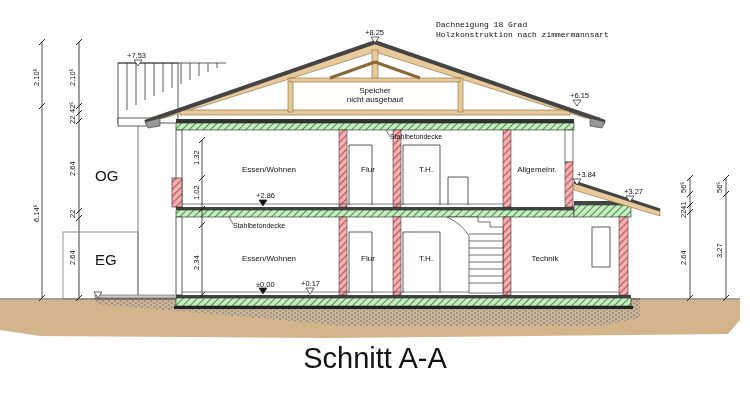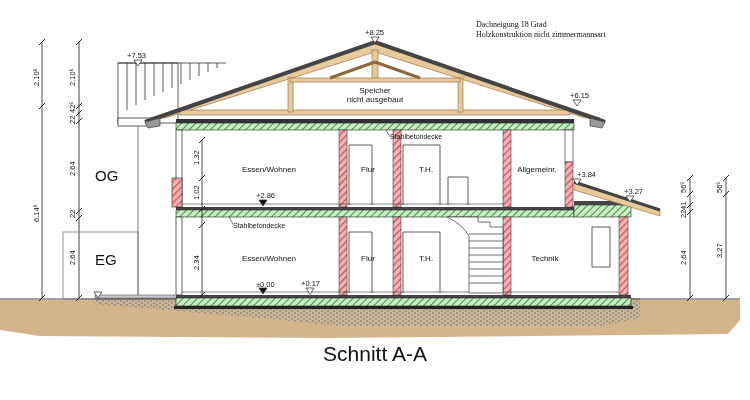--- a/index.html
+++ b/index.html
@@ -1,23 +1,23 @@
 <!DOCTYPE html>
 <html><head>
 <meta charset="utf-8">
 <style>
   html, body { margin: 0; padding: 0; background: #ffffff; }
   body { width: 750px; height: 400px; position: relative; overflow: hidden;
          font-family: "Liberation Sans", sans-serif; }
   svg { position: absolute; left: 0; top: 0; }
   .lbl { font-family: "Liberation Sans", sans-serif; fill: #111; }
   .title { position: absolute; left: 0; width: 750px; top: 342px; text-align: center;
-           font-size: 21px; color: #111; font-family: "Liberation Sans", sans-serif; }
+           font-size: 29px; color: #111; font-family: "Liberation Sans", sans-serif; }
   .notes { position: absolute; left: 436px; top: 20px; font-size: 8px; line-height: 9.5px; color: #111;
-           font-family: Liberation Serif, serif; margin-left: 40px; }
+           font-family: Liberation Mono, monospace; }
   .notes div { white-space: nowrap; }
 </style>
 </head>
 <body>
 
 <svg width="750" height="400" viewBox="0 0 750 400">
   <defs>
     <pattern id="wallHatch" width="5" height="5" patternUnits="userSpaceOnUse" patternTransform="rotate(45)">
       <rect width="5" height="5" fill="#f2b3b3"></rect>
       <line x1="0" y1="0" x2="0" y2="5" stroke="#c8505a" stroke-width="2.5"></line>
@@ -212,16 +212,16 @@
     <text class="lbl" transform="translate(686,210) rotate(-90)">41</text>
     <text class="lbl" transform="translate(686,218) rotate(-90)">22</text>
     <text class="lbl" transform="translate(686,265) rotate(-90)">2.64</text>
     <text class="lbl" transform="translate(722,193) rotate(-90)">56⁵</text>
     <text class="lbl" transform="translate(722,258) rotate(-90)">3.27</text>
   </g>
 </svg>
 
 <div class="notes">
   <div>Dachneigung 18 Grad</div>
-  <div>Holzkonstruktion nicht zimmermannsart</div>
+  <div>Holzkonstruktion nach zimmermannsart</div>
 </div>
 
 <div class="title">Schnitt A-A</div>
 
 </body></html>

